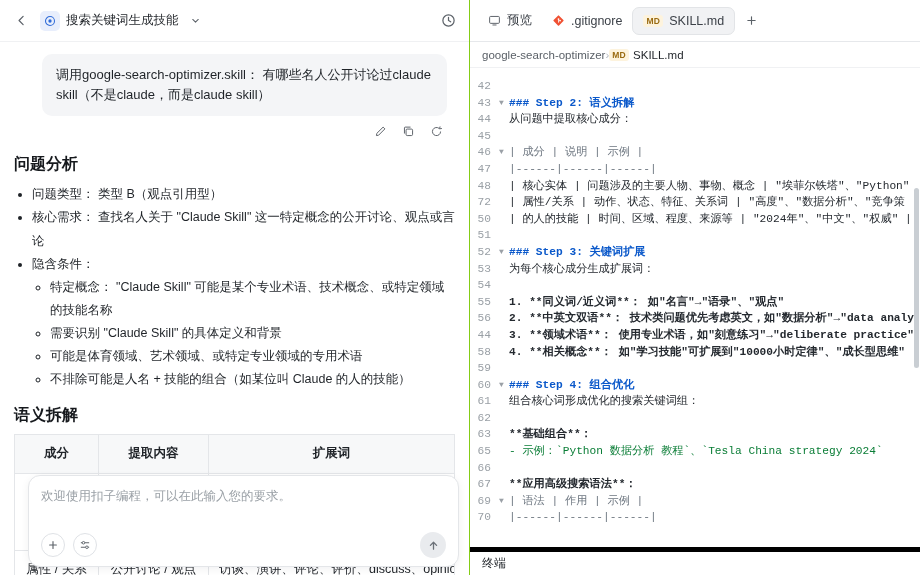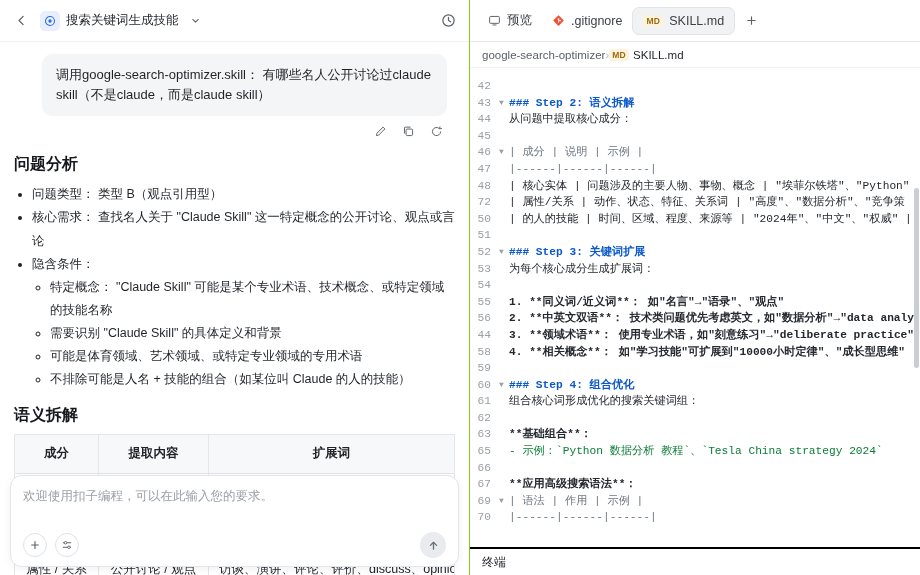--- a/index.html
+++ b/index.html
@@ -90,21 +90,21 @@
     white-space: nowrap;
     text-overflow: clip;
   }
   table.tbl th { background: #f7f8f9; font-weight: bold; }
   table.tbl td.wrapcell { white-space: normal; }
   col.c1 { width: 84px; }
   col.c2 { width: 110px; }
   col.c3 { width: auto; }
 
   .composer {
-    position: absolute; left: 10px; right: 10px; bottom: 8px;
+    position: absolute; left: 28px; right: 10px; bottom: 8px;
     background: #ffffff;
     border: 1px solid #e4e6e9;
     border-radius: 12px;
     box-shadow: 0 2px 8px rgba(16,22,26,0.06);
     height: 92px;
     padding: 12px 12px 8px 12px;
     display: flex; flex-direction: column;
   }
   .composer .ph { font-size: 12.5px; color: #9aa0a6; }
   .composer-bottom { margin-top: auto; display: flex; align-items: center; gap: 8px; }
@@ -175,21 +175,21 @@
     font-size: 8px; line-height: 16.6px;
   }
   .ctext { flex: 1 1 auto; color: #24292f; padding-left: 2px; }
   .c-head { color: #0a58ca; font-weight: bold; }
   .c-bold { color: #24292f; font-weight: bold; }
   .c-str  { color: #0a7d36; }
   .c-punc { color: #6e7781; }
 
   .terminal-bar {
     height: 28px; flex: 0 0 28px;
-    border-top: 2px solid #000000;
+    border-top: 5px solid #000000;
     display: flex; align-items: center;
     padding: 0 12px; font-size: 12px; color: #1f2328;
     background: #fff;
   }
 
   .scroll-thumb {
     position: absolute; right: 1px; width: 5px; border-radius: 3px;
     background: #c9ced3;
   }
 </style>

